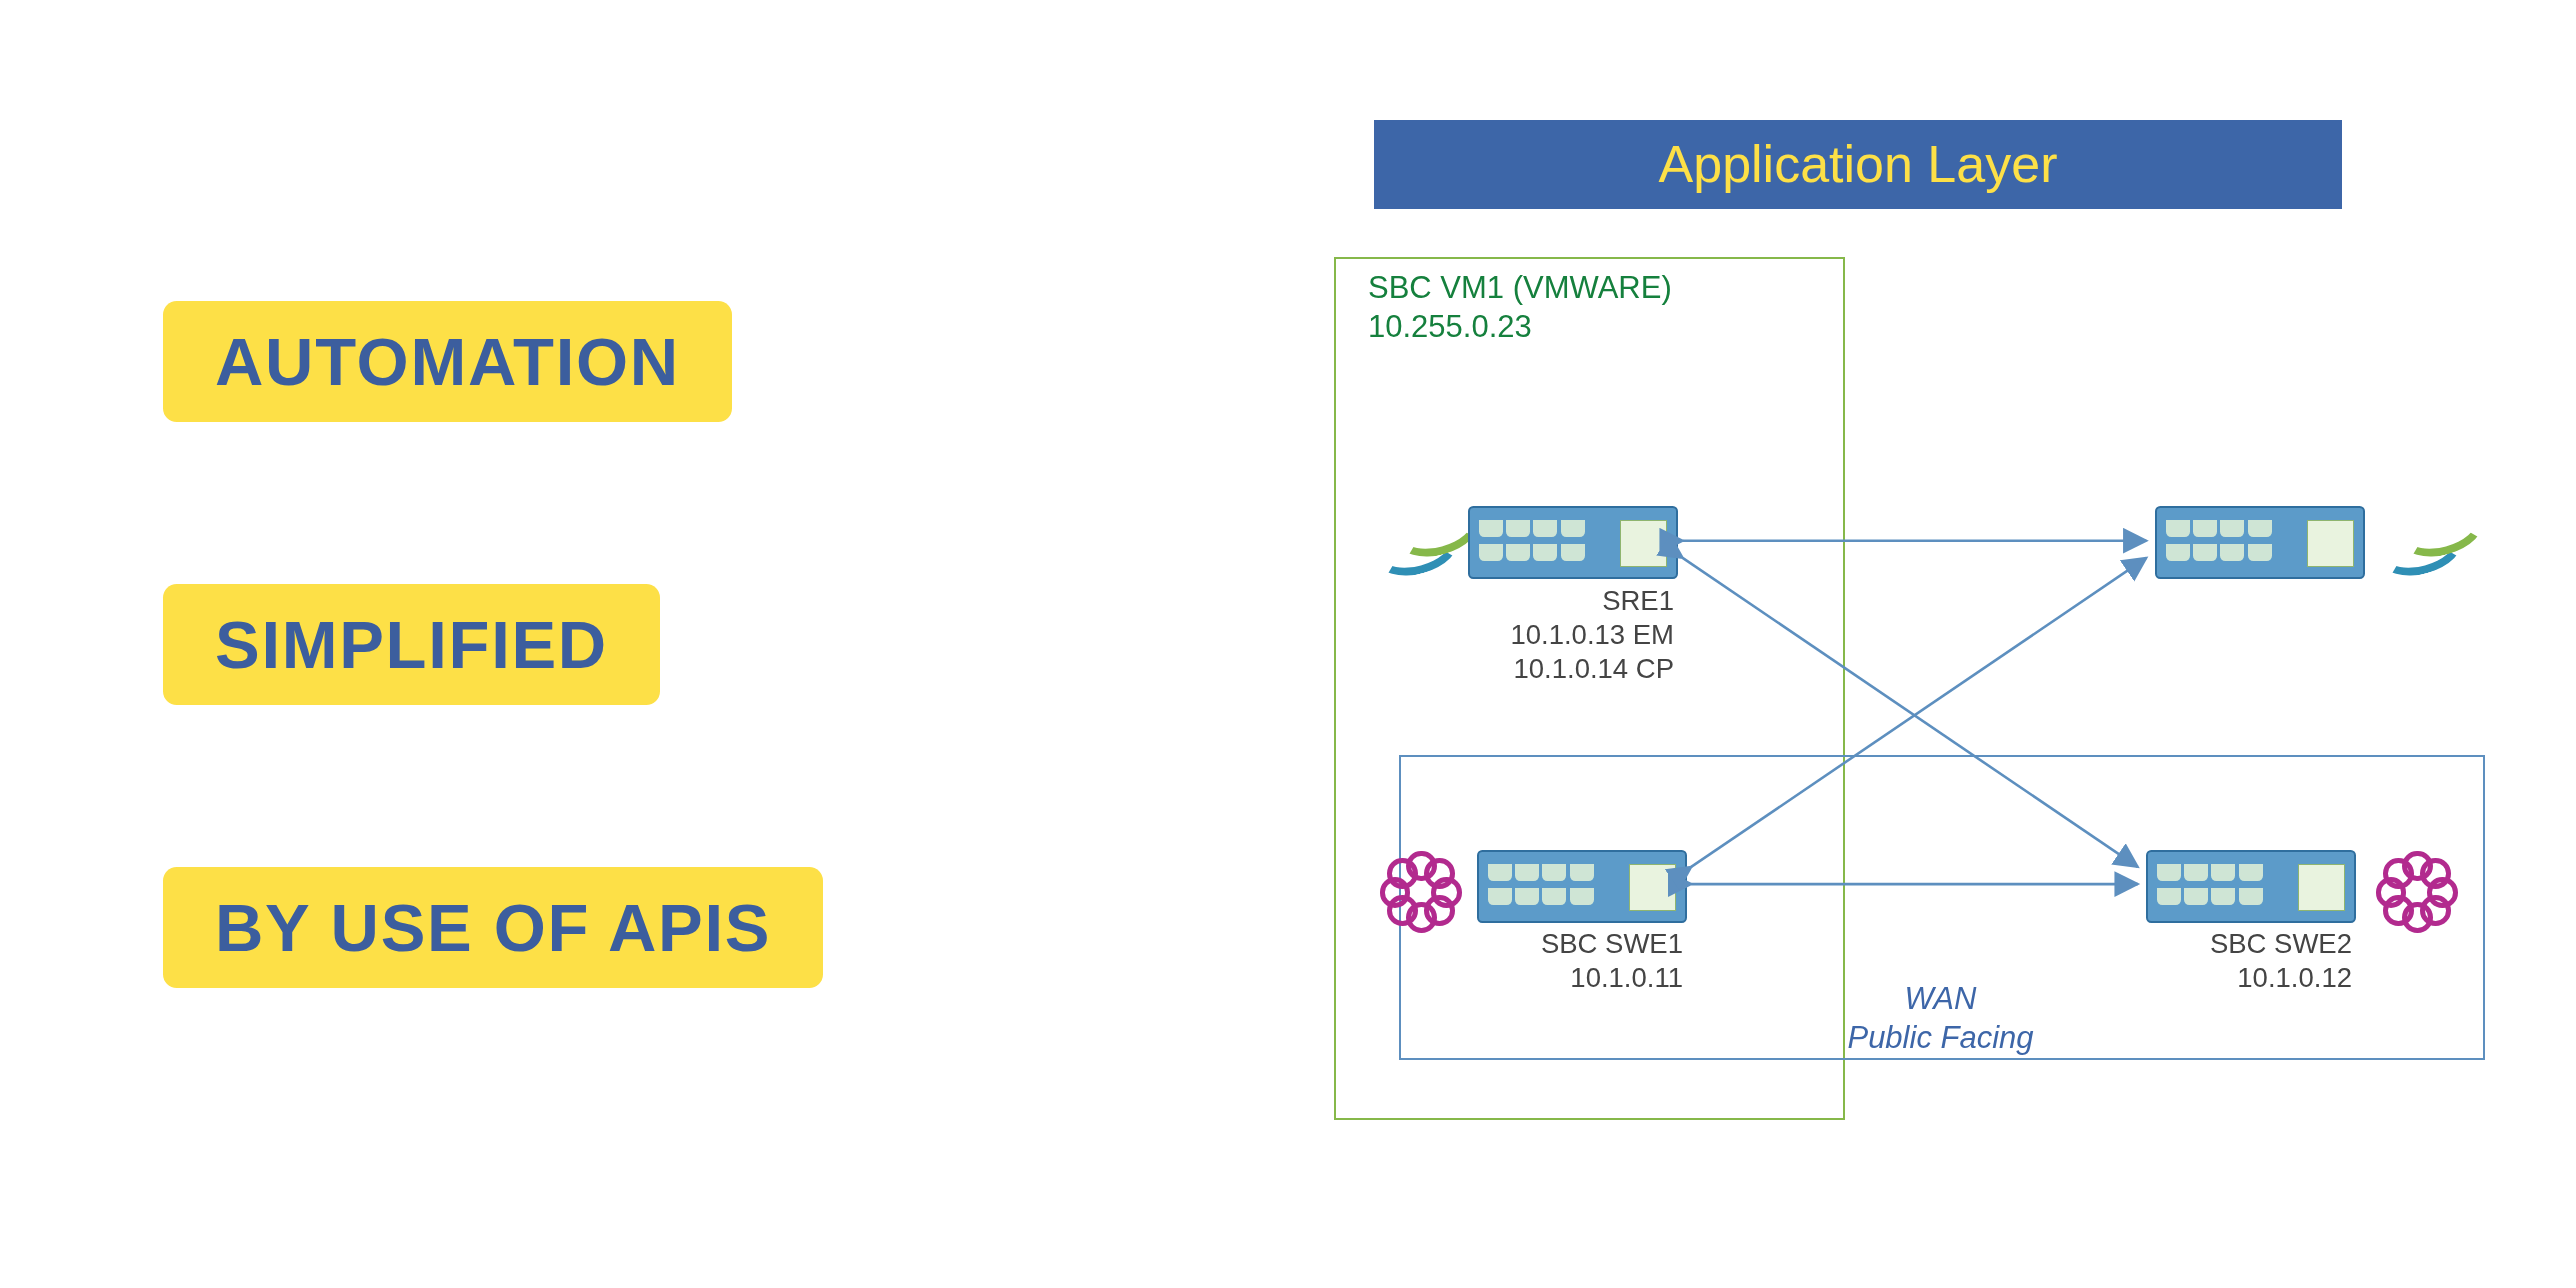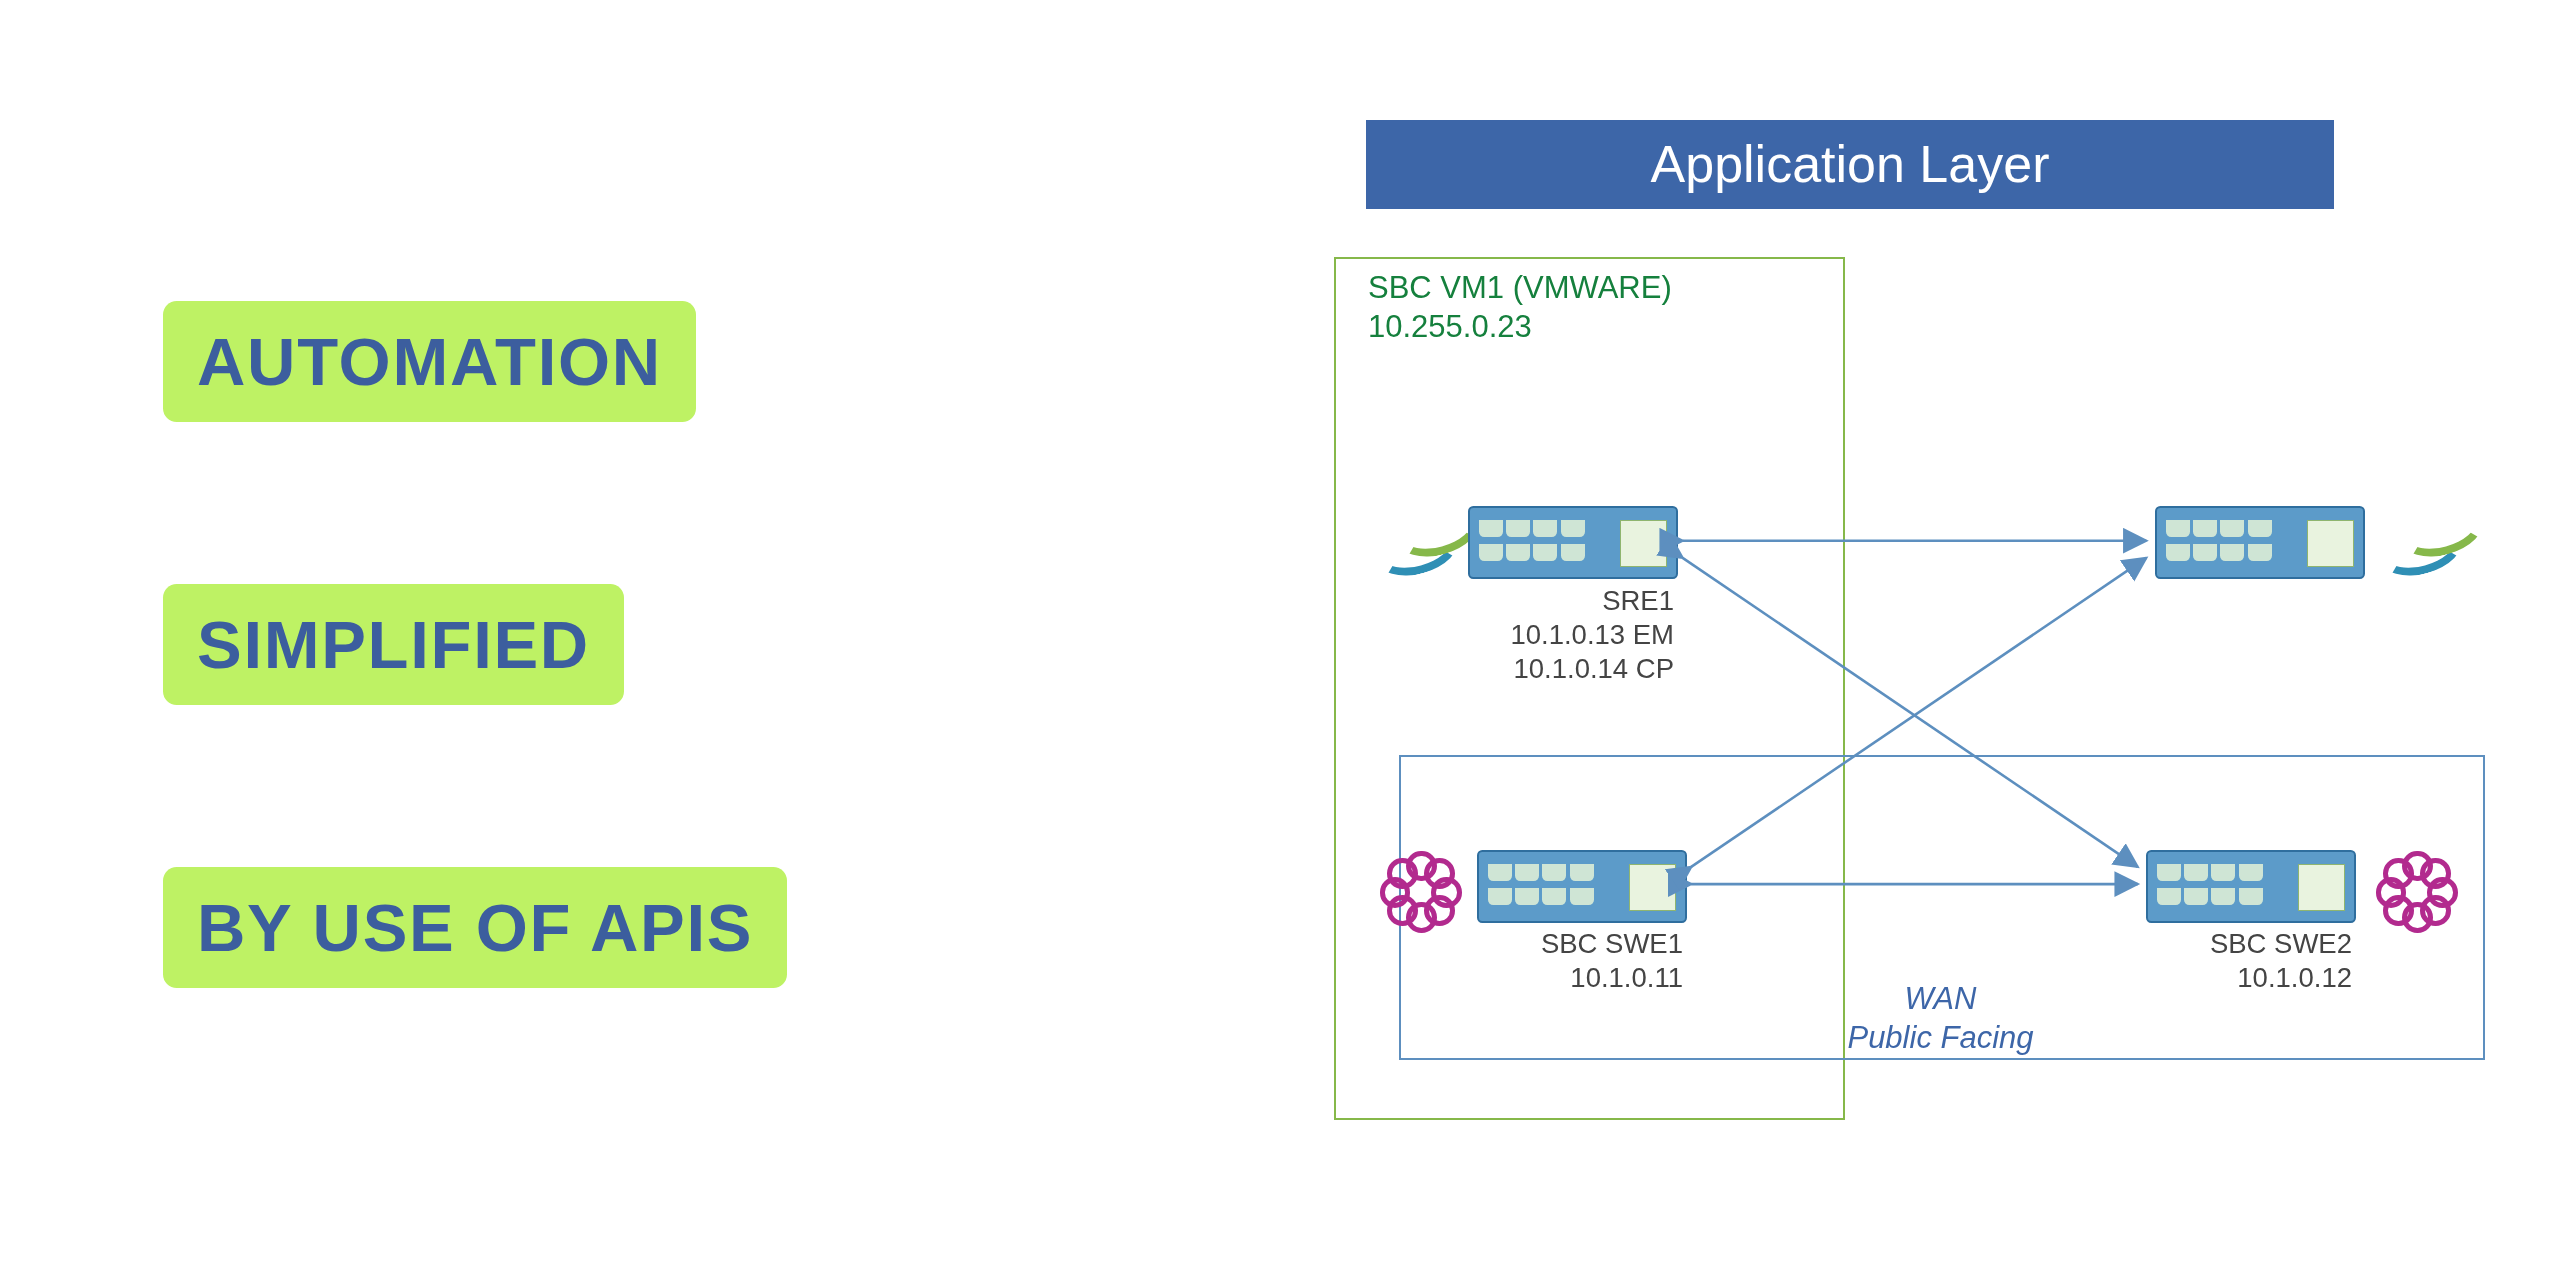--- a/index.html
+++ b/index.html
@@ -1,21 +1,21 @@
 <!DOCTYPE html>
 <html style="font-size:13.7px"><head>
 <meta charset="utf-8">
 <style>
   html,body{margin:0;padding:0;width:2576px;height:1288px;background:#fff;font-family:Arial,Helvetica,sans-serif;}
   .stage{position:relative;width:2576px;height:1288px;}
   
-  .tag{position:absolute;left:163px;background:#bef264;color:#3c5e9e;font-weight:700;border-radius:13.7px;font-size:67px;padding:22px 34px;letter-spacing:1.7px;}
+  .tag{position:absolute;left:163px;background:#fde047;color:#3c5e9e;font-weight:700;border-radius:13.7px;font-size:67px;padding:22px 52px;letter-spacing:1.7px;}
   
   .dwrap{position:absolute;left:1322px;top:120px;width:1202px;height:1056px;}
-  .banner{position:absolute;left:44px;top:0;width:968px;height:89px;background:#3d66a8;color:#ffffff;font-size:52px;text-align:center;line-height:89px;}
+  .banner{position:absolute;left:52px;top:0;width:968px;height:89px;background:#3d66a8;color:#fde047;font-size:52px;text-align:center;line-height:89px;}
   
   .vmbox{position:absolute;top:137px;width:507px;height:859px;border:2.6px solid #86b84a;background:rgba(255,255,255,.2);}
   .vmlabel{position:absolute;left:32px;top:8.6px;color:#15803d;font-size:31px;line-height:39px;}
   
   .wan{position:absolute;left:77px;top:635px;width:1082px;height:301px;border:2.6px solid #5d8fbf;}
   .wanlbl{position:absolute;left:481px;top:859px;width:275px;text-align:center;color:#3d66a8;font-size:31px;line-height:39px;font-style:italic;}
   
   .device{position:absolute;width:206px;height:69px;background:#5c9bc9;border:2.6px solid #2f6e9e;border-radius:5.2px;}
   .device .ports{position:absolute;left:8.6px;top:12px;width:129px;height:45px;display:flex;flex-wrap:wrap;gap:3.4px;}
   .device .ports span{width:24px;height:17px;background:#cfe5d5;border-radius:0 0 5.2px 5.2px;}

